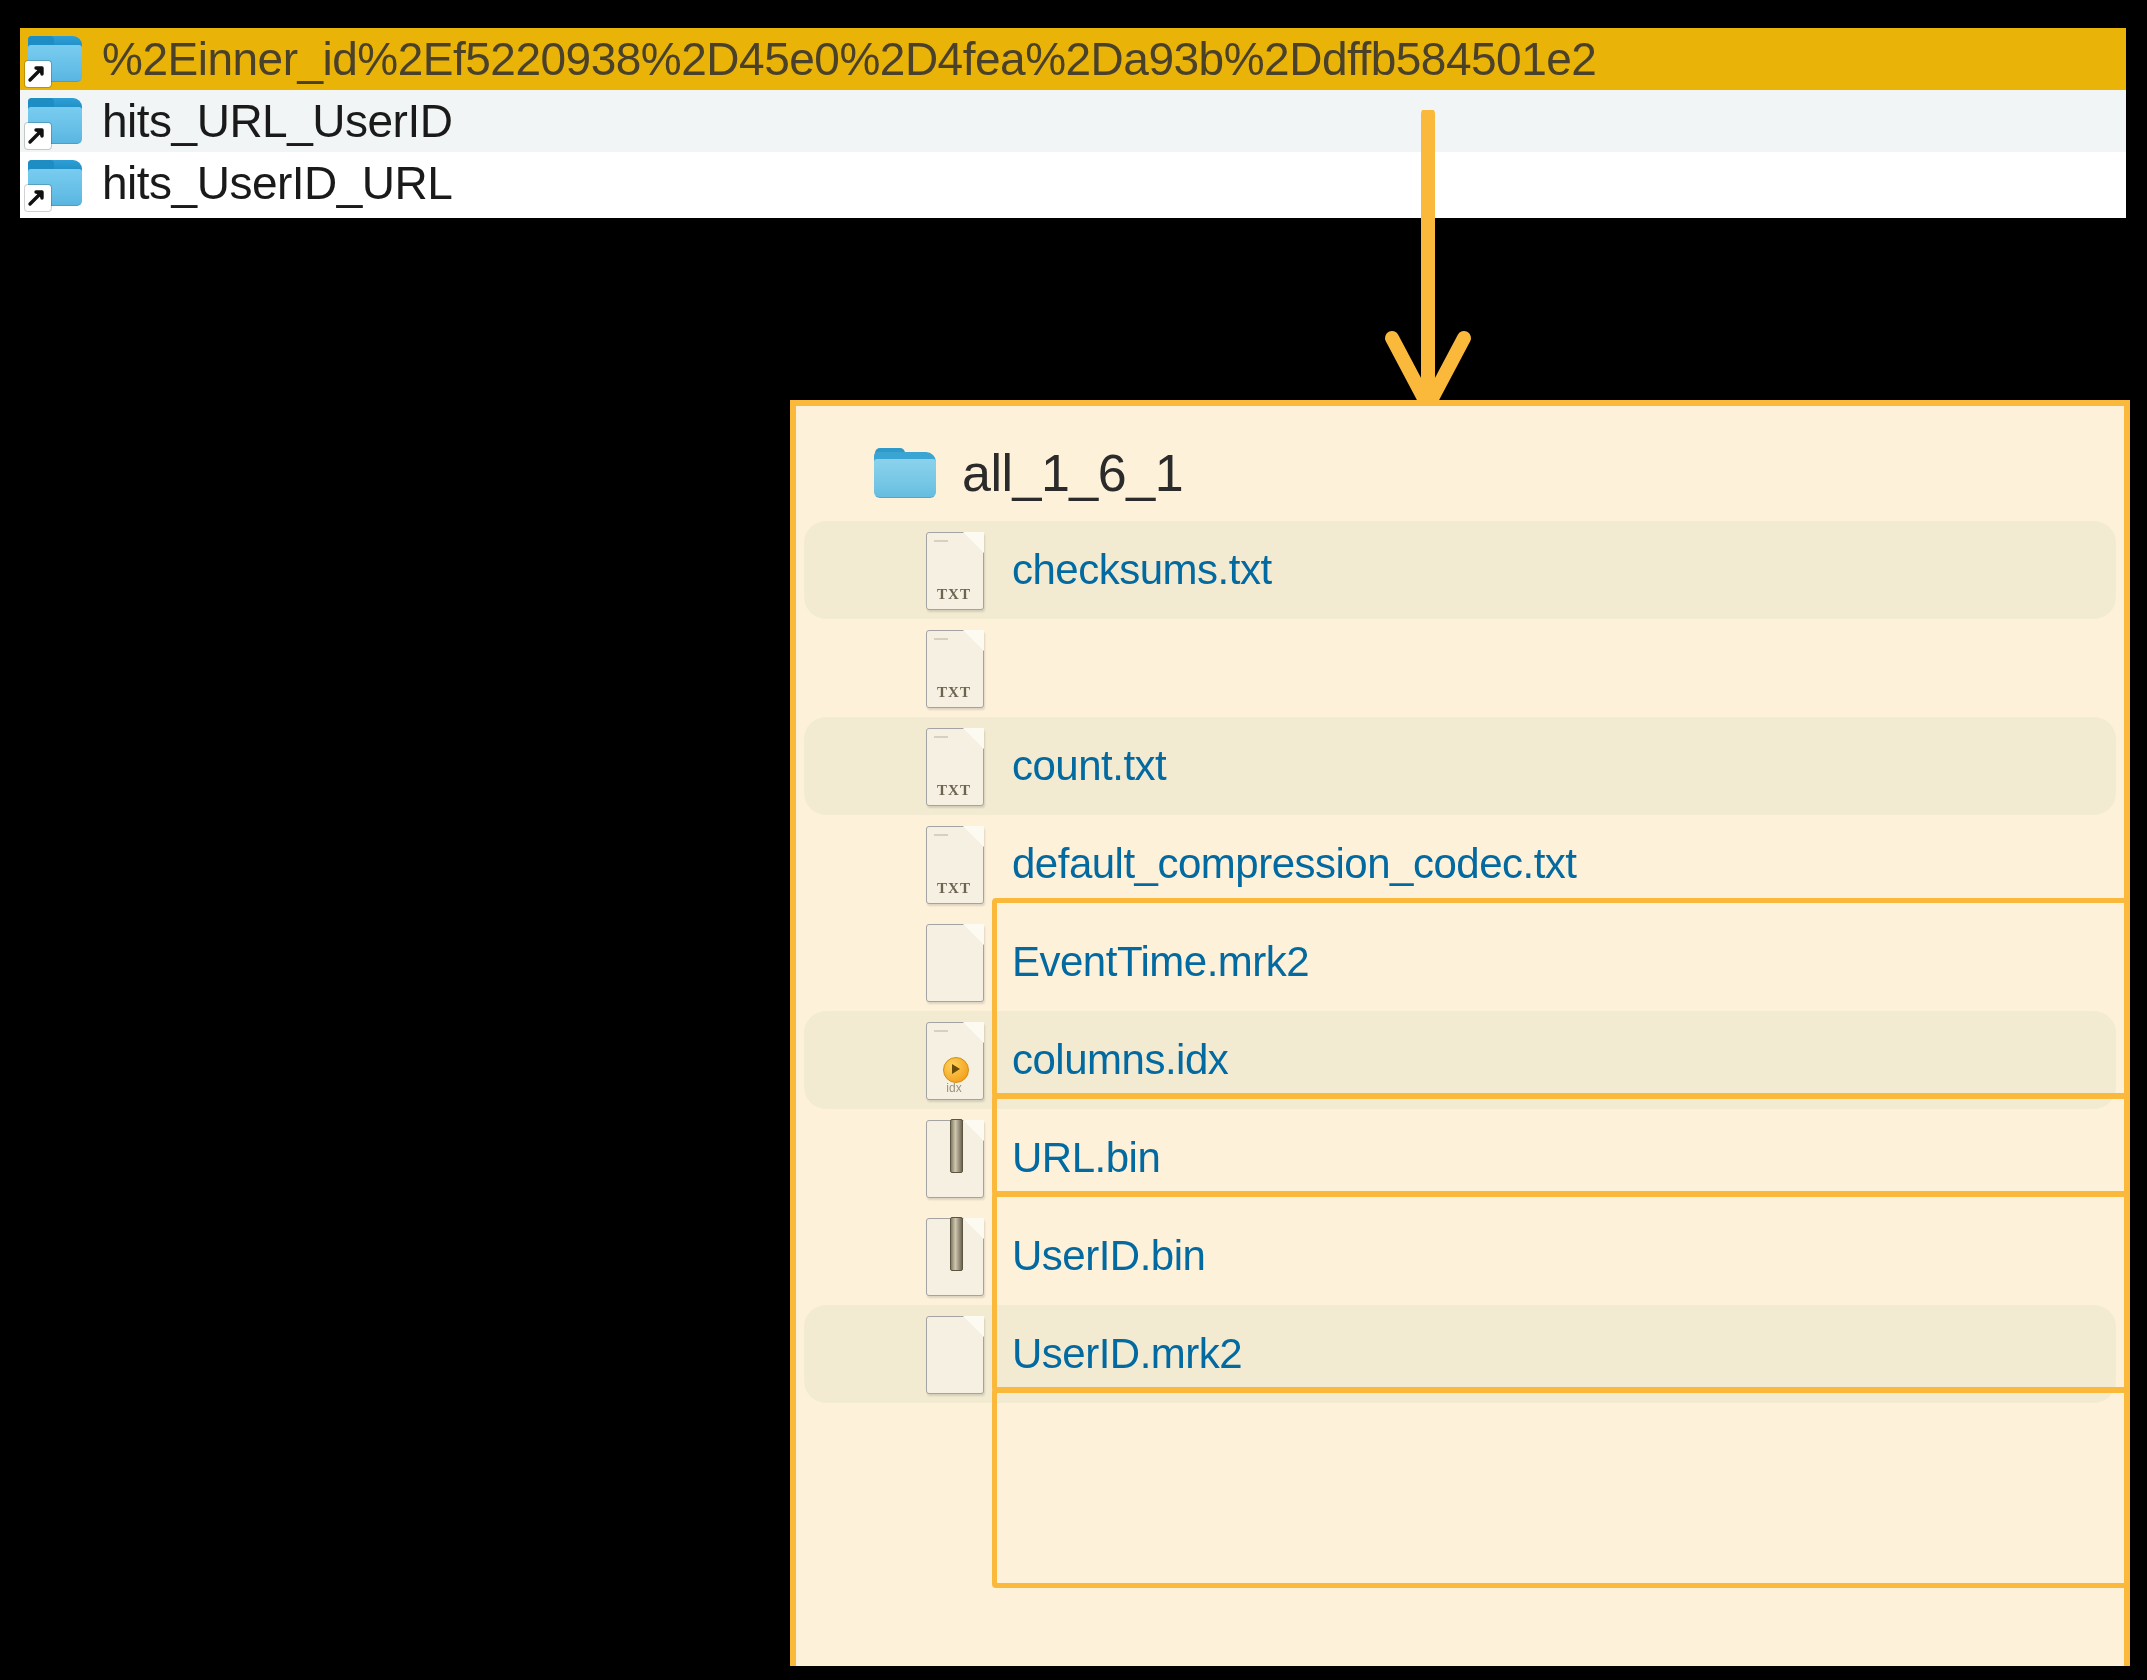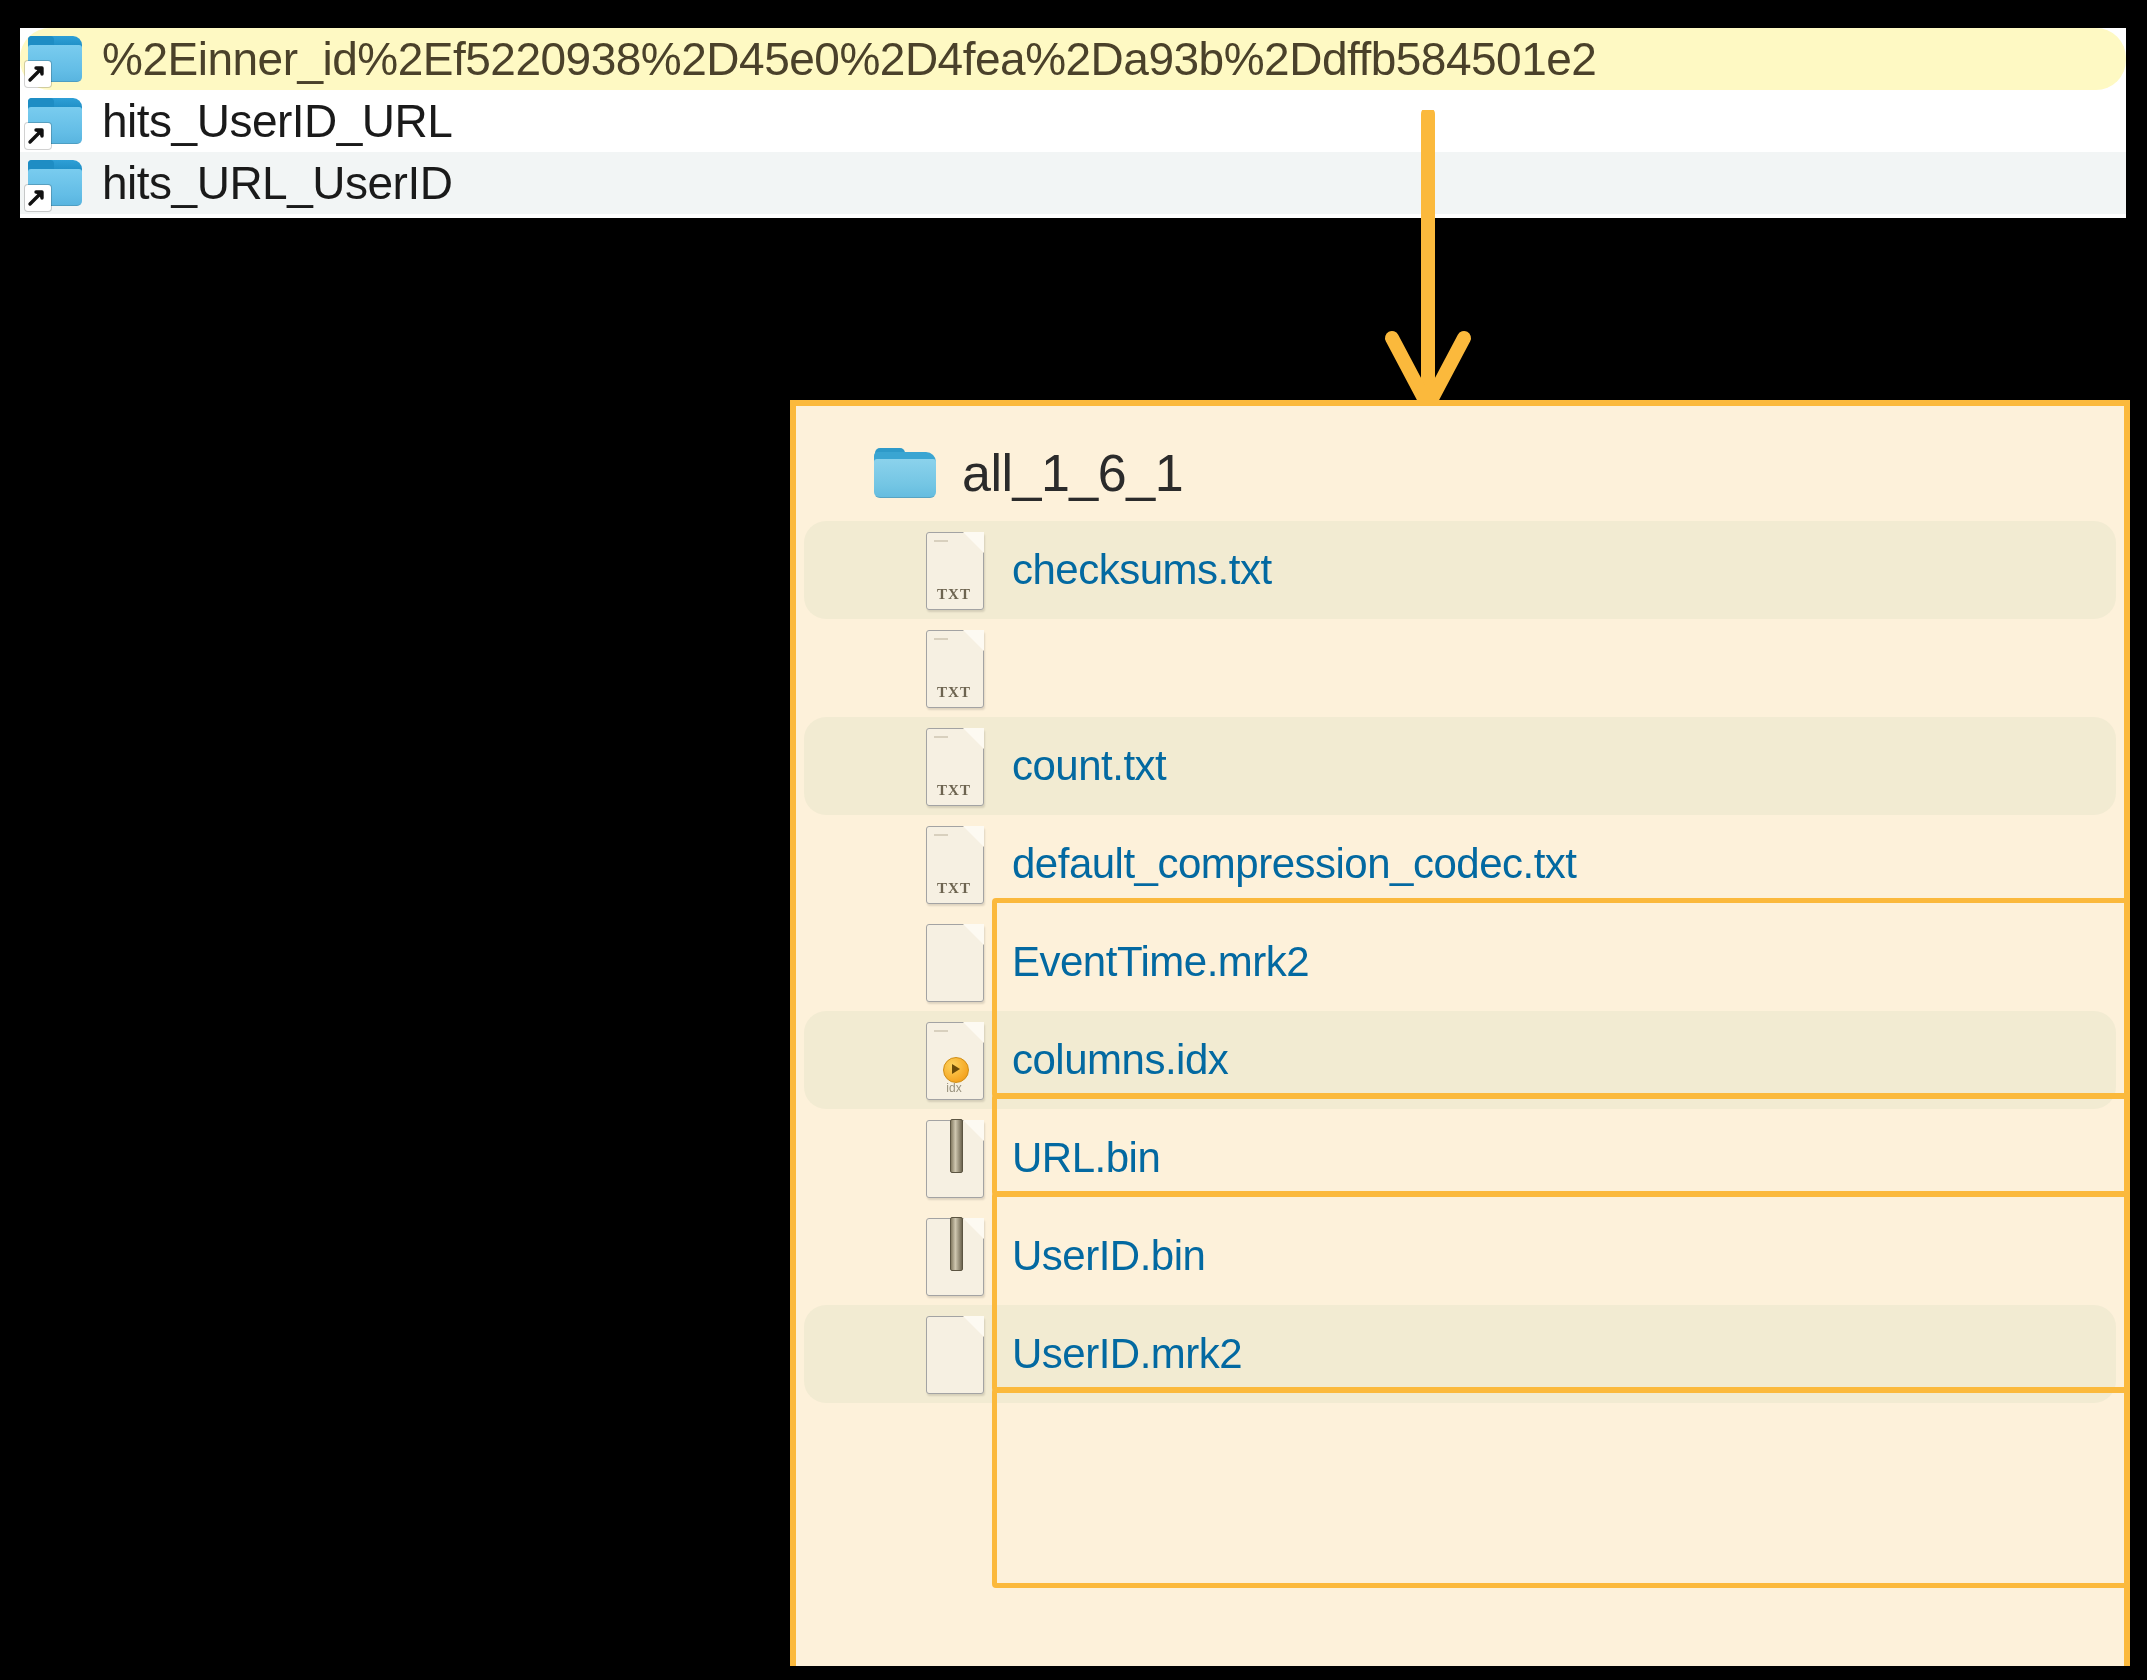--- a/index.html
+++ b/index.html
@@ -28,22 +28,21 @@
     overflow: hidden;
   }
   .top-row {
     display: flex;
     align-items: center;
     height: 62px;
     padding-left: 8px;
     box-sizing: border-box;
   }
   .top-row.sel {
-    background: #fef9c3;
-    border-radius: 30px;
+    background: #eab308;
   }
   .top-row.alt {
     background: #f2f5f5;
   }
   .top-row.plain {
     background: #ffffff;
   }
   .top-row-label {
     font-size: 46px;
     color: #1a1a1a;
@@ -308,50 +307,50 @@
       <span class="fl-arrow">
         <svg width="20" height="20" viewBox="0 0 20 20">
           <path d="M3 17 L14 6 M9 5 L15 5 L15 11" stroke="#111" stroke-width="3.4" fill="none" stroke-linecap="round" stroke-linejoin="round"></path>
           <path d="M14.5 5.5 L14.5 11.5 L8.5 5.5 Z" fill="#111"></path>
         </svg>
       </span>
     </span>
     <span class="top-row-label">%2Einner_id%2Ef5220938%2D45e0%2D4fea%2Da93b%2Ddffb584501e2</span>
   </div>
 
+  <div class="top-row alt">
+    <span class="folder-link">
+      <span class="fl-back"></span>
+        <span class="fl-tab"></span>
+        <span class="fl-body"></span>
+      <span class="fl-arrow">
+        <svg width="20" height="20" viewBox="0 0 20 20">
+          <path d="M3 17 L14 6 M9 5 L15 5 L15 11" stroke="#111" stroke-width="3.4" fill="none" stroke-linecap="round" stroke-linejoin="round"></path>
+          <path d="M14.5 5.5 L14.5 11.5 L8.5 5.5 Z" fill="#111"></path>
+        </svg>
+      </span>
+    </span>
+    <span class="top-row-label">hits_URL_UserID</span>
+  </div>
+
   <div class="top-row plain">
     <span class="folder-link">
       <span class="fl-back"></span>
         <span class="fl-tab"></span>
         <span class="fl-body"></span>
       <span class="fl-arrow">
         <svg width="20" height="20" viewBox="0 0 20 20">
           <path d="M3 17 L14 6 M9 5 L15 5 L15 11" stroke="#111" stroke-width="3.4" fill="none" stroke-linecap="round" stroke-linejoin="round"></path>
           <path d="M14.5 5.5 L14.5 11.5 L8.5 5.5 Z" fill="#111"></path>
         </svg>
       </span>
     </span>
     <span class="top-row-label">hits_UserID_URL</span>
   </div>
 
-  <div class="top-row alt">
-    <span class="folder-link">
-      <span class="fl-back"></span>
-        <span class="fl-tab"></span>
-        <span class="fl-body"></span>
-      <span class="fl-arrow">
-        <svg width="20" height="20" viewBox="0 0 20 20">
-          <path d="M3 17 L14 6 M9 5 L15 5 L15 11" stroke="#111" stroke-width="3.4" fill="none" stroke-linecap="round" stroke-linejoin="round"></path>
-          <path d="M14.5 5.5 L14.5 11.5 L8.5 5.5 Z" fill="#111"></path>
-        </svg>
-      </span>
-    </span>
-    <span class="top-row-label">hits_URL_UserID</span>
-  </div>
-
 </div>
 
 <div id="connector">
   <svg width="140" height="310" viewBox="0 0 140 310">
     <path d="M48 4 L48 278" stroke="#fbb93c" stroke-width="14" fill="none" stroke-linecap="round"></path>
     <path d="M12 228 L48 296 L84 228" stroke="#fbb93c" stroke-width="14" fill="none" stroke-linecap="round" stroke-linejoin="round"></path>
   </svg>
 </div>
 
 <div id="tree-panel">

